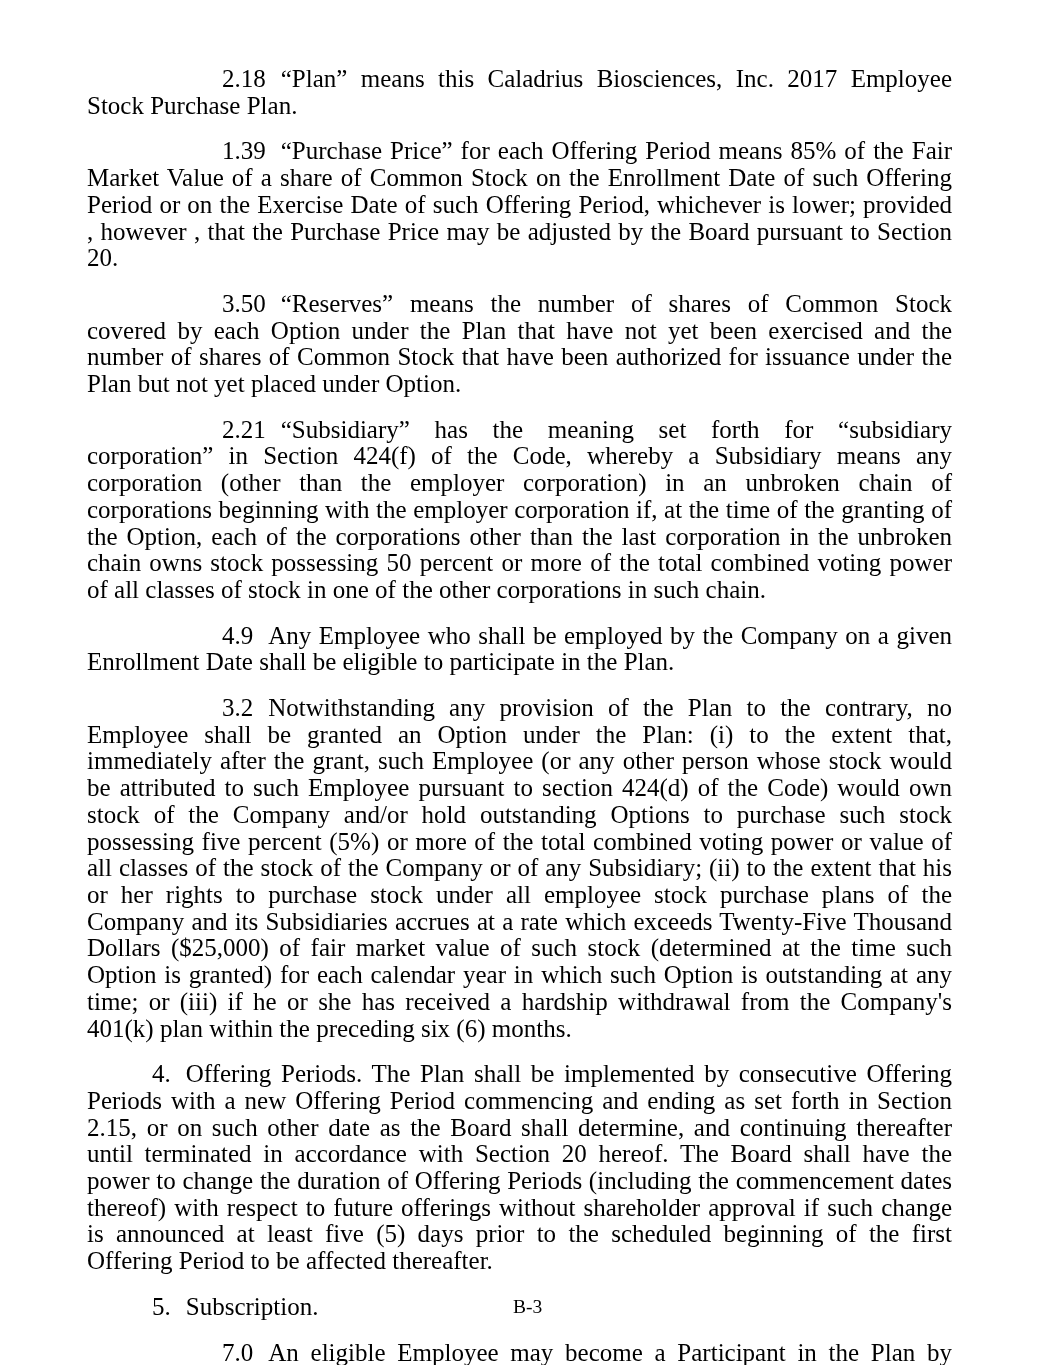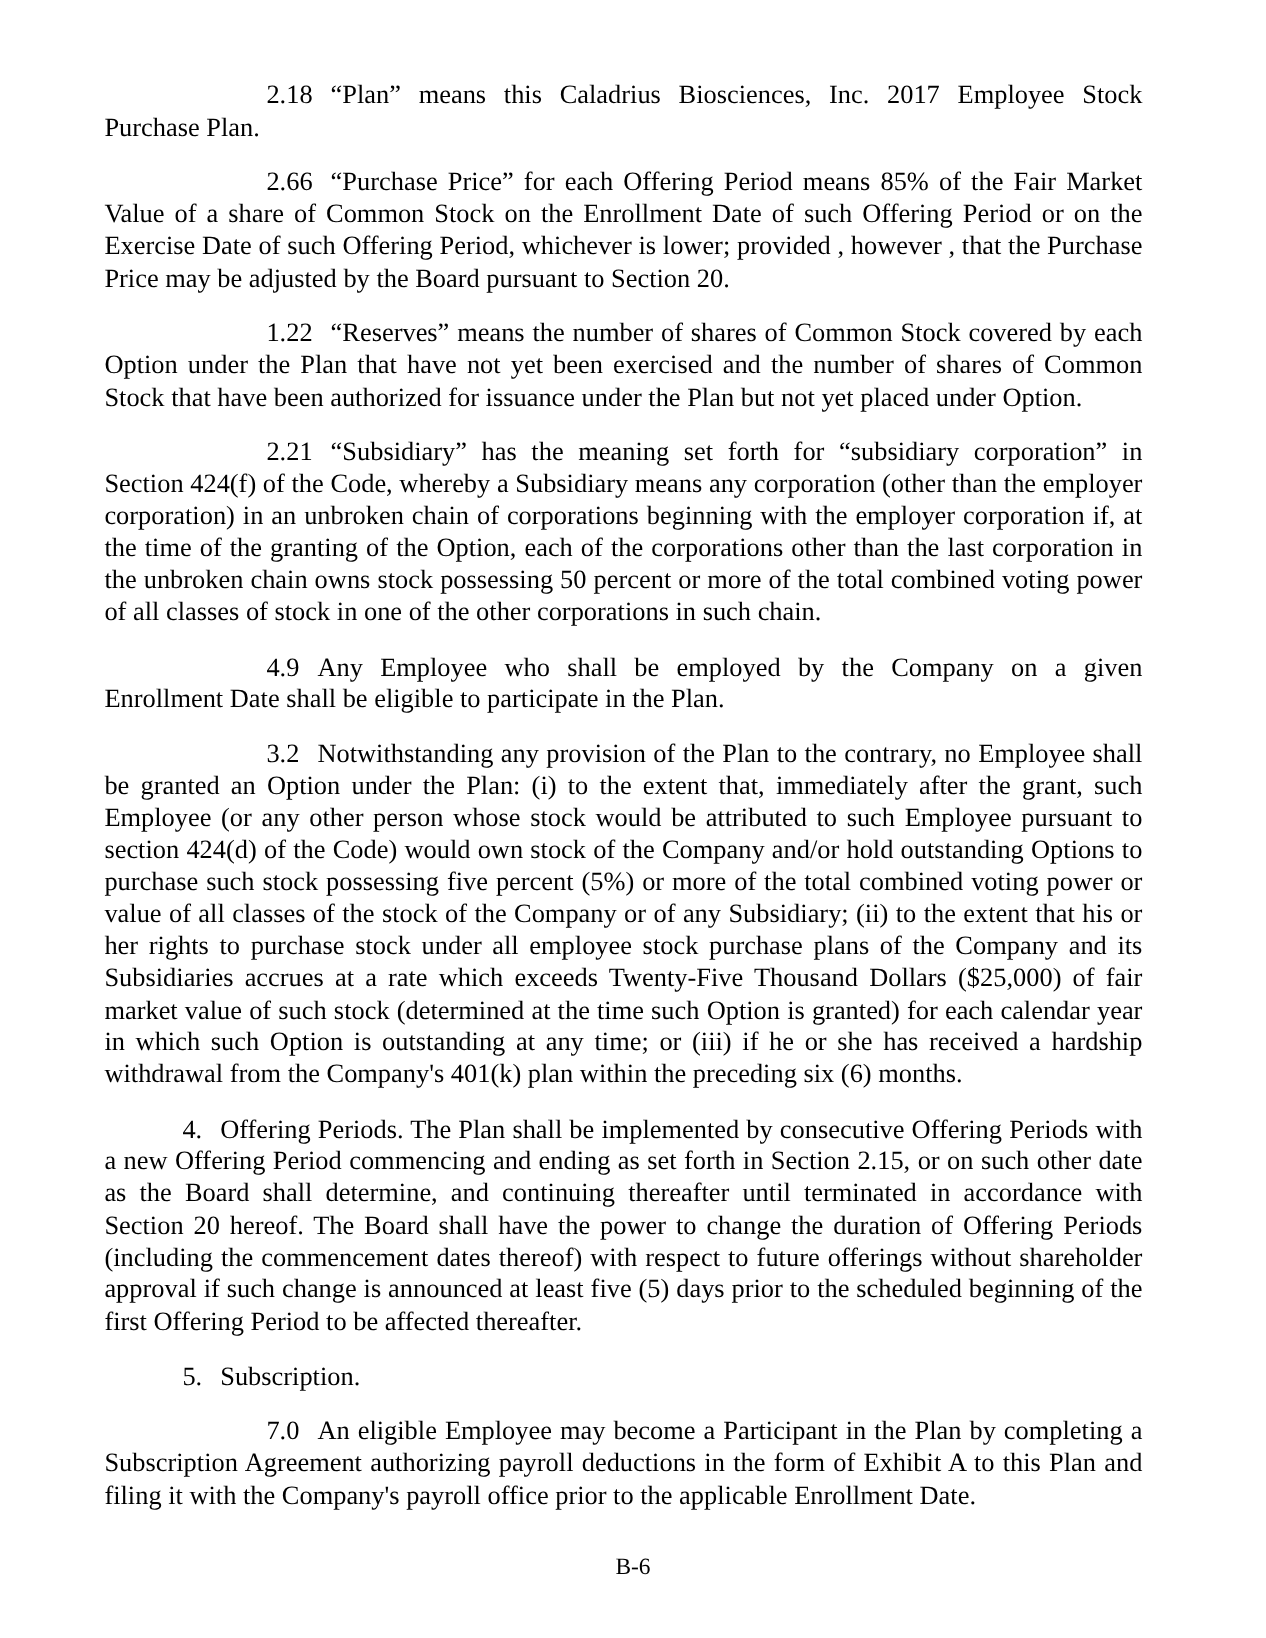--- a/index.html
+++ b/index.html
@@ -17,21 +17,21 @@
   }
   .page {
     box-sizing: border-box;
     width: 1055px;
     height: 1365px;
     padding: 66px 87px 0 87px;
     position: relative;
   }
   p.para {
     margin: 0 16px 19px 0;
-    font-size: 22px;
+    font-size: 25px;
     line-height: 26.7px;
     text-align: justify;
     text-justify: inter-word;
   }
   p.p-sub { text-indent: 135px; }
   p.p-top { text-indent: 65px;  }
   .num { padding-right: 15px; }
   .footer {
     position: absolute;
     bottom: 44px;
@@ -42,33 +42,33 @@
     line-height: 26.7px;
   }
 </style>
 </head>
 <body>
 
 <div class="page">
 
   <p class="para p-sub"><span class="num">2.18</span><span>“Plan” means this Caladrius Biosciences, Inc. 2017 Employee Stock Purchase Plan.</span></p>
 
-  <p class="para p-sub"><span class="num">2.66</span><span>“Purchase Price” for each Offering Period means 85% of the Fair Market Value of a share of Common Stock on the Enrollment Date of such Offering Period or on the Exercise Date of such Offering Period, whichever is lower;  provided ,  however , that the Purchase Price may be adjusted by the Board pursuant to Section 20.</span></p>
+  <p class="para p-sub"><span class="num">1.39</span><span>“Purchase Price” for each Offering Period means 85% of the Fair Market Value of a share of Common Stock on the Enrollment Date of such Offering Period or on the Exercise Date of such Offering Period, whichever is lower;  provided ,  however , that the Purchase Price may be adjusted by the Board pursuant to Section 20.</span></p>
 
-  <p class="para p-sub"><span class="num">1.22</span><span>“Reserves” means the number of shares of Common Stock covered by each Option under the Plan that have not yet been exercised and the number of shares of Common Stock that have been authorized for issuance under the Plan but not yet placed under Option.</span></p>
+  <p class="para p-sub"><span class="num">3.50</span><span>“Reserves” means the number of shares of Common Stock covered by each Option under the Plan that have not yet been exercised and the number of shares of Common Stock that have been authorized for issuance under the Plan but not yet placed under Option.</span></p>
 
   <p class="para p-sub"><span class="num">2.21</span><span>“Subsidiary” has the meaning set forth for “subsidiary corporation” in Section 424(f) of the Code, whereby a Subsidiary means any corporation (other than the employer corporation) in an unbroken chain of corporations beginning with the employer corporation if, at the time of the granting of the Option, each of the corporations other than the last corporation in the unbroken chain owns stock possessing 50 percent or more of the total combined voting power of all classes of stock in one of the other corporations in such chain.</span></p>
 
 
 
   <p class="para p-sub"><span class="num">4.9</span><span>Any Employee who shall be employed by the Company on a given Enrollment Date shall be eligible to participate in the Plan.</span></p>
 
   <p class="para p-sub"><span class="num">3.2</span><span>Notwithstanding any provision of the Plan to the contrary, no Employee shall be granted an Option under the Plan: (i) to the extent that, immediately after the grant, such Employee (or any other person whose stock would be attributed to such Employee pursuant to section 424(d) of the Code) would own stock of the Company and/or hold outstanding Options to purchase such stock possessing five percent (5%) or more of the total combined voting power or value of all classes of the stock of the Company or of any Subsidiary; (ii) to the extent that his or her rights to purchase stock under all employee stock purchase plans of the Company and its Subsidiaries accrues at a rate which exceeds Twenty-Five Thousand Dollars ($25,000) of fair market value of such stock (determined at the time such Option is granted) for each calendar year in which such Option is outstanding at any time; or (iii) if he or she has received a hardship withdrawal from the Company's 401(k) plan within the preceding six (6) months.</span></p>
 
   <p class="para p-top"><span class="num">4.</span><span>Offering Periods. The Plan shall be implemented by consecutive Offering Periods with a new Offering Period commencing and ending as set forth in Section 2.15, or on such other date as the Board shall determine, and continuing thereafter until terminated in accordance with Section 20 hereof. The Board shall have the power to change the duration of Offering Periods (including the commencement dates thereof) with respect to future offerings without shareholder approval if such change is announced at least five (5) days prior to the scheduled beginning of the first Offering Period to be affected thereafter.</span></p>
 
   <p class="para p-top"><span class="num">5.</span><span>Subscription.</span></p>
 
   <p class="para p-sub"><span class="num">7.0</span><span>An eligible Employee may become a Participant in the Plan by completing a Subscription Agreement authorizing payroll deductions in the form of Exhibit A to this Plan and filing it with the Company's payroll office prior to the applicable Enrollment Date.</span></p>
 
-  <div class="footer">B-6</div>
+  <div class="footer">B-3</div>
 
 </div>
 
 </body></html>

